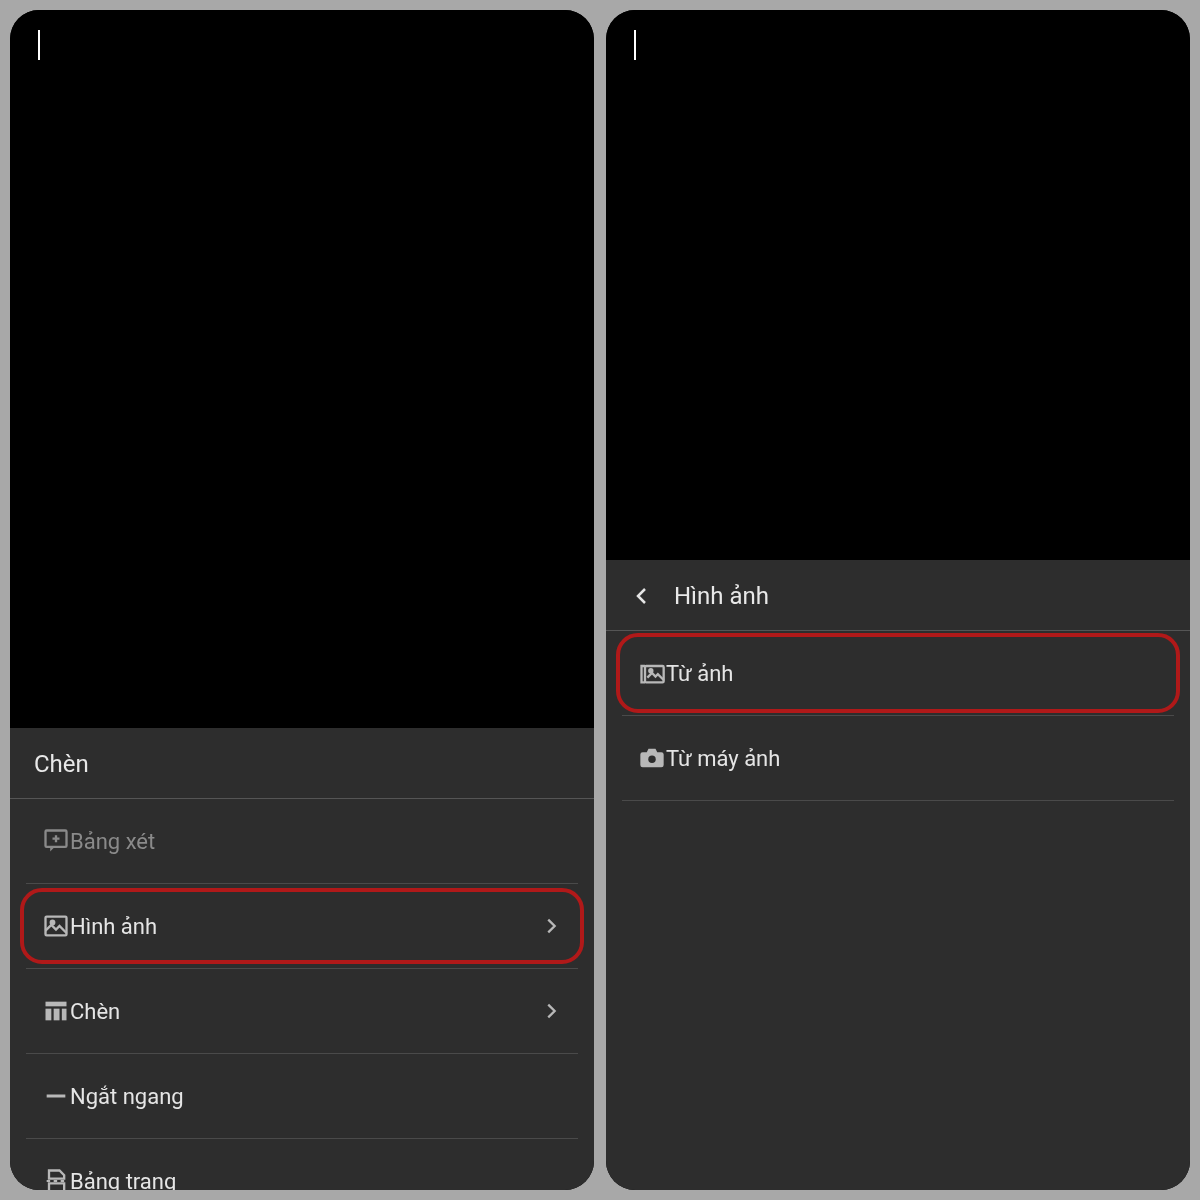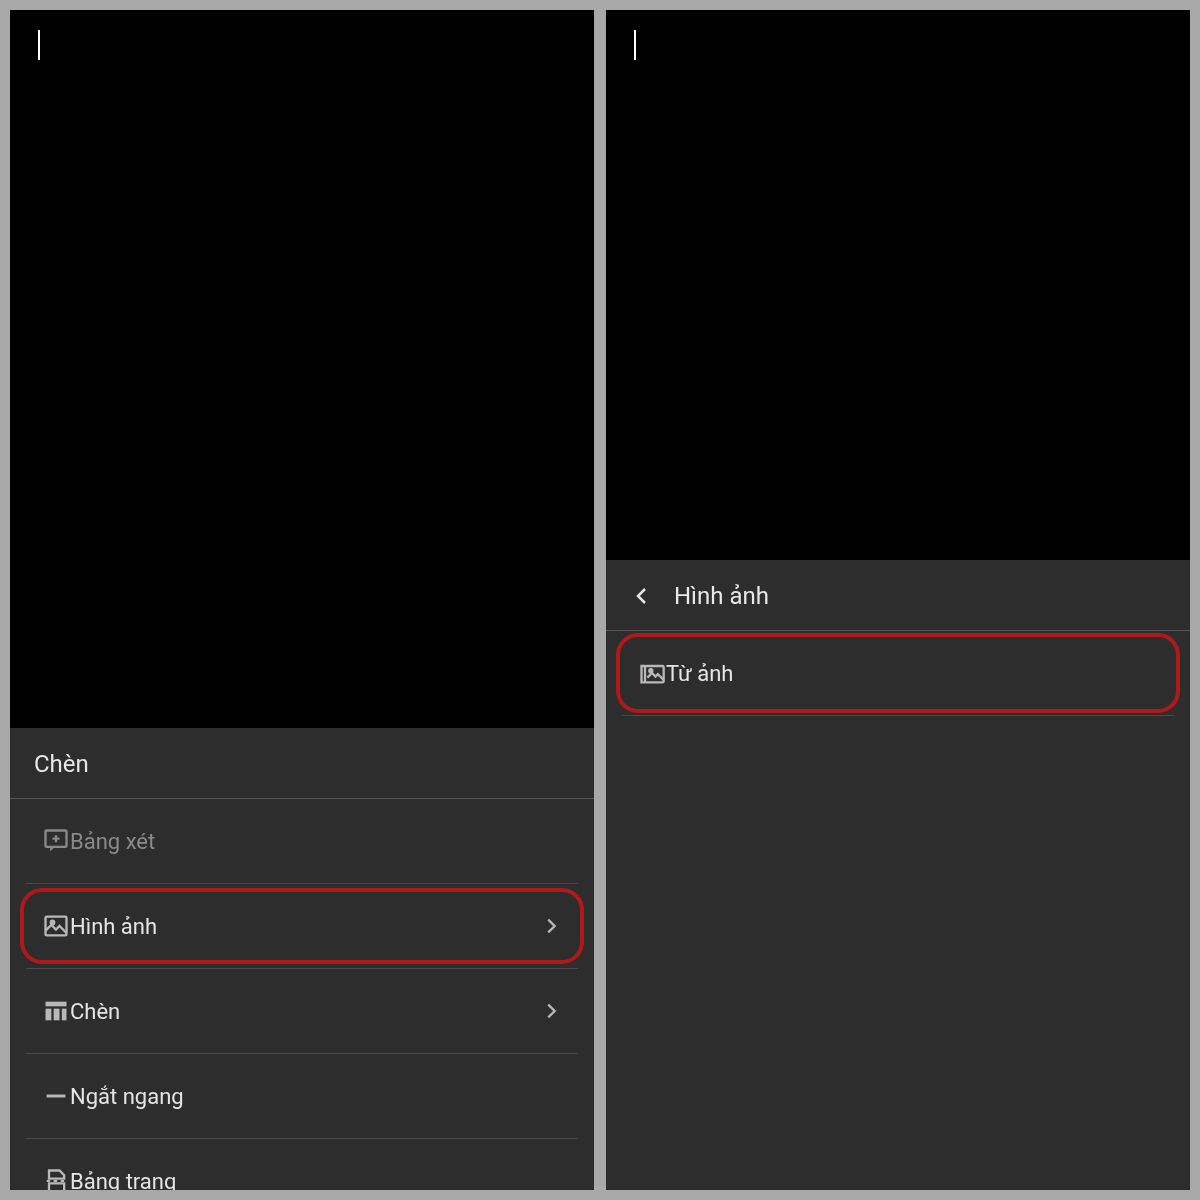--- a/index.html
+++ b/index.html
@@ -12,20 +12,21 @@
     padding: 10px;
   }
   .phone {
     flex: 1;
     height: 100%;
     background: #000;
     display: flex;
     flex-direction: column;
     position: relative;
     overflow: hidden;
+    border-radius: 29px;
   }
   .doc-area {
     flex: 1;
     background: #000;
     position: relative;
   }
   .cursor {
     position: absolute;
     top: 20px;
     left: 28px;
@@ -199,16 +200,25 @@
             <rect x="6" y="6" width="16" height="14" rx="1"></rect>
             <path d="M6 6H3v14h3"></path>
             <path d="M8 16l4-4 3 3 2-2 5 5"></path>
             <circle cx="11" cy="10" r="1.3" fill="currentColor"></circle>
           </svg>
         </span>
         <span>Từ ảnh</span>
         <div class="highlight" style="left:-6px;right:-6px;top:2px;bottom:2px;"></div>
       </div>
 
+      <div class="menu-item">
+        <span class="icon">
+          <svg viewBox="0 0 24 24" width="28" height="28" fill="currentColor">
+            <path d="M9 4l-1.5 3H4a2 2 0 0 0-2 2v9a2 2 0 0 0 2 2h16a2 2 0 0 0 2-2V9a2 2 0 0 0-2-2h-3.5L15 4H9z"></path>
+            <circle cx="12" cy="13" r="3.2" fill="#2d2d2d"></circle>
+          </svg>
+        </span>
+        <span>Từ máy ảnh</span>
+      </div>
 
     </div>
   </div>
 </div>
 
 </body></html>

